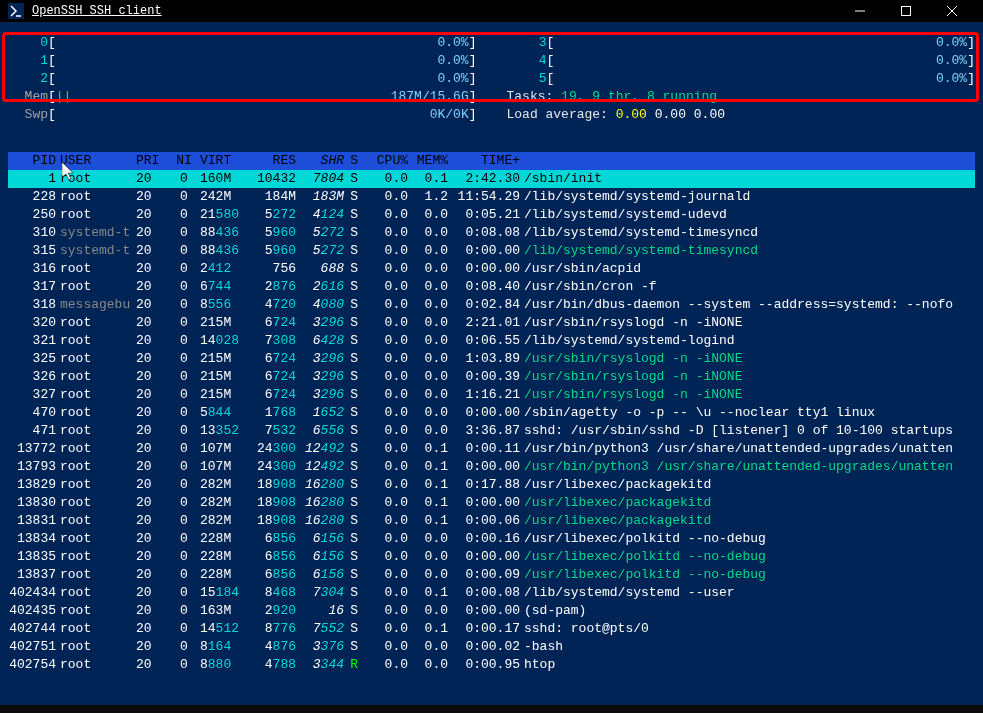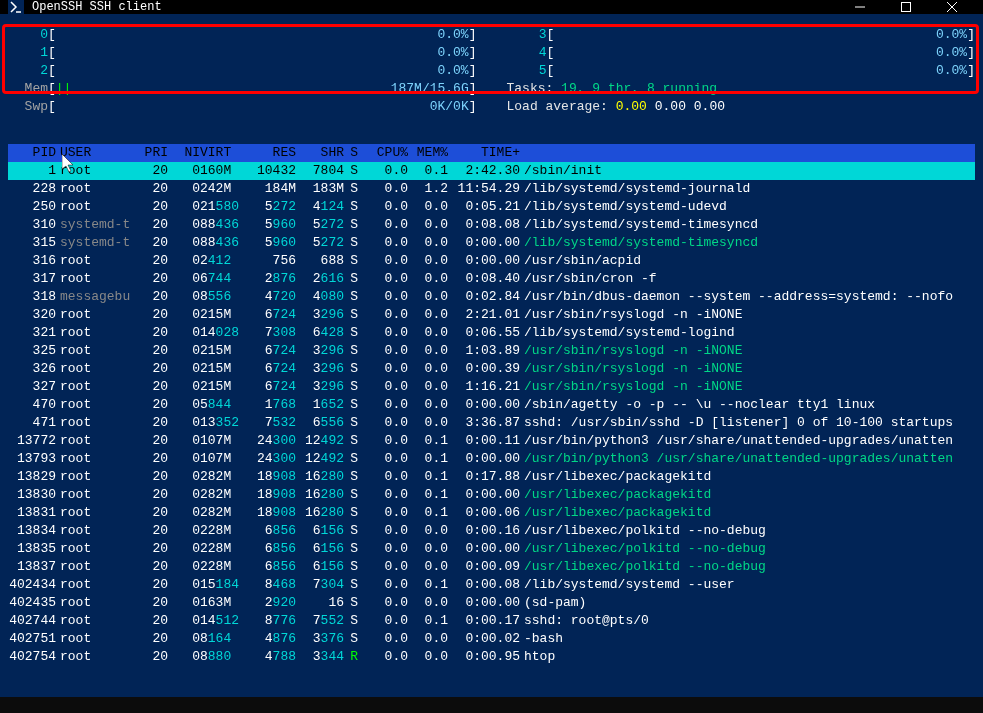--- a/index.html
+++ b/index.html
@@ -6,26 +6,27 @@
   body {
     background: #0c0c0c;
     font-family: 'Consolas', 'Courier New', monospace;
     font-size: 13px;
     color: #cccccc;
     width: 983px;
     height: 713px;
     overflow: hidden;
   }
   .titlebar {
-    height: 14px;
+    height: 22px;
     background: #000000;
     display: flex;
     align-items: center;
     padding: 0 8px;
     color: #ffffff;
+    text-decoration: underline;
   }
   .titlebar-icon {
     width: 16px;
     height: 16px;
     margin-right: 8px;
     display: flex;
     align-items: center;
     justify-content: center;
   }
   .titlebar-title { flex: 1; font-size: 12px; }
@@ -84,25 +85,25 @@
     white-space: pre;
     font-weight: normal;
   }
   .process-row {
     display: flex;
     white-space: pre;
   }
   .process-row.selected { background: #00d7d7; color: #000000; }
   .col-pid { width: 48px; text-align: right; }
   .col-user { width: 80px; text-align: left; padding-left: 4px; }
-  .col-pri { width: 32px; text-align: right; }
-  .col-ni { width: 32px; text-align: right; }
+  .col-pri { width: 32px; }
+  .col-ni { width: 32px; text-align: center; }
   .col-virt { width: 48px; text-align: left; }
   .col-res { width: 48px; text-align: right; }
-  .col-shr { width: 48px; text-align: right; }
+  .col-shr { width: 48px; text-align: right; font-style: italic; }
   .col-s { width: 16px; text-align: right; padding-right: 2px;}
   .col-cpu { width: 48px; text-align: right; }
   .col-mem { width: 40px; text-align: right; }
   .col-time { width: 72px; text-align: right; }
   .col-cmd { flex: 1; text-align: left; padding-left: 4px; overflow: hidden; }
   .dim-user { color: #888888; }
   .virt-big { color: #ffffff; }
   .digit-cyan { color: #00d7d7; }
   .s-run { color: #00ff00; }
   .cmd-grn { color: #00d787; }

